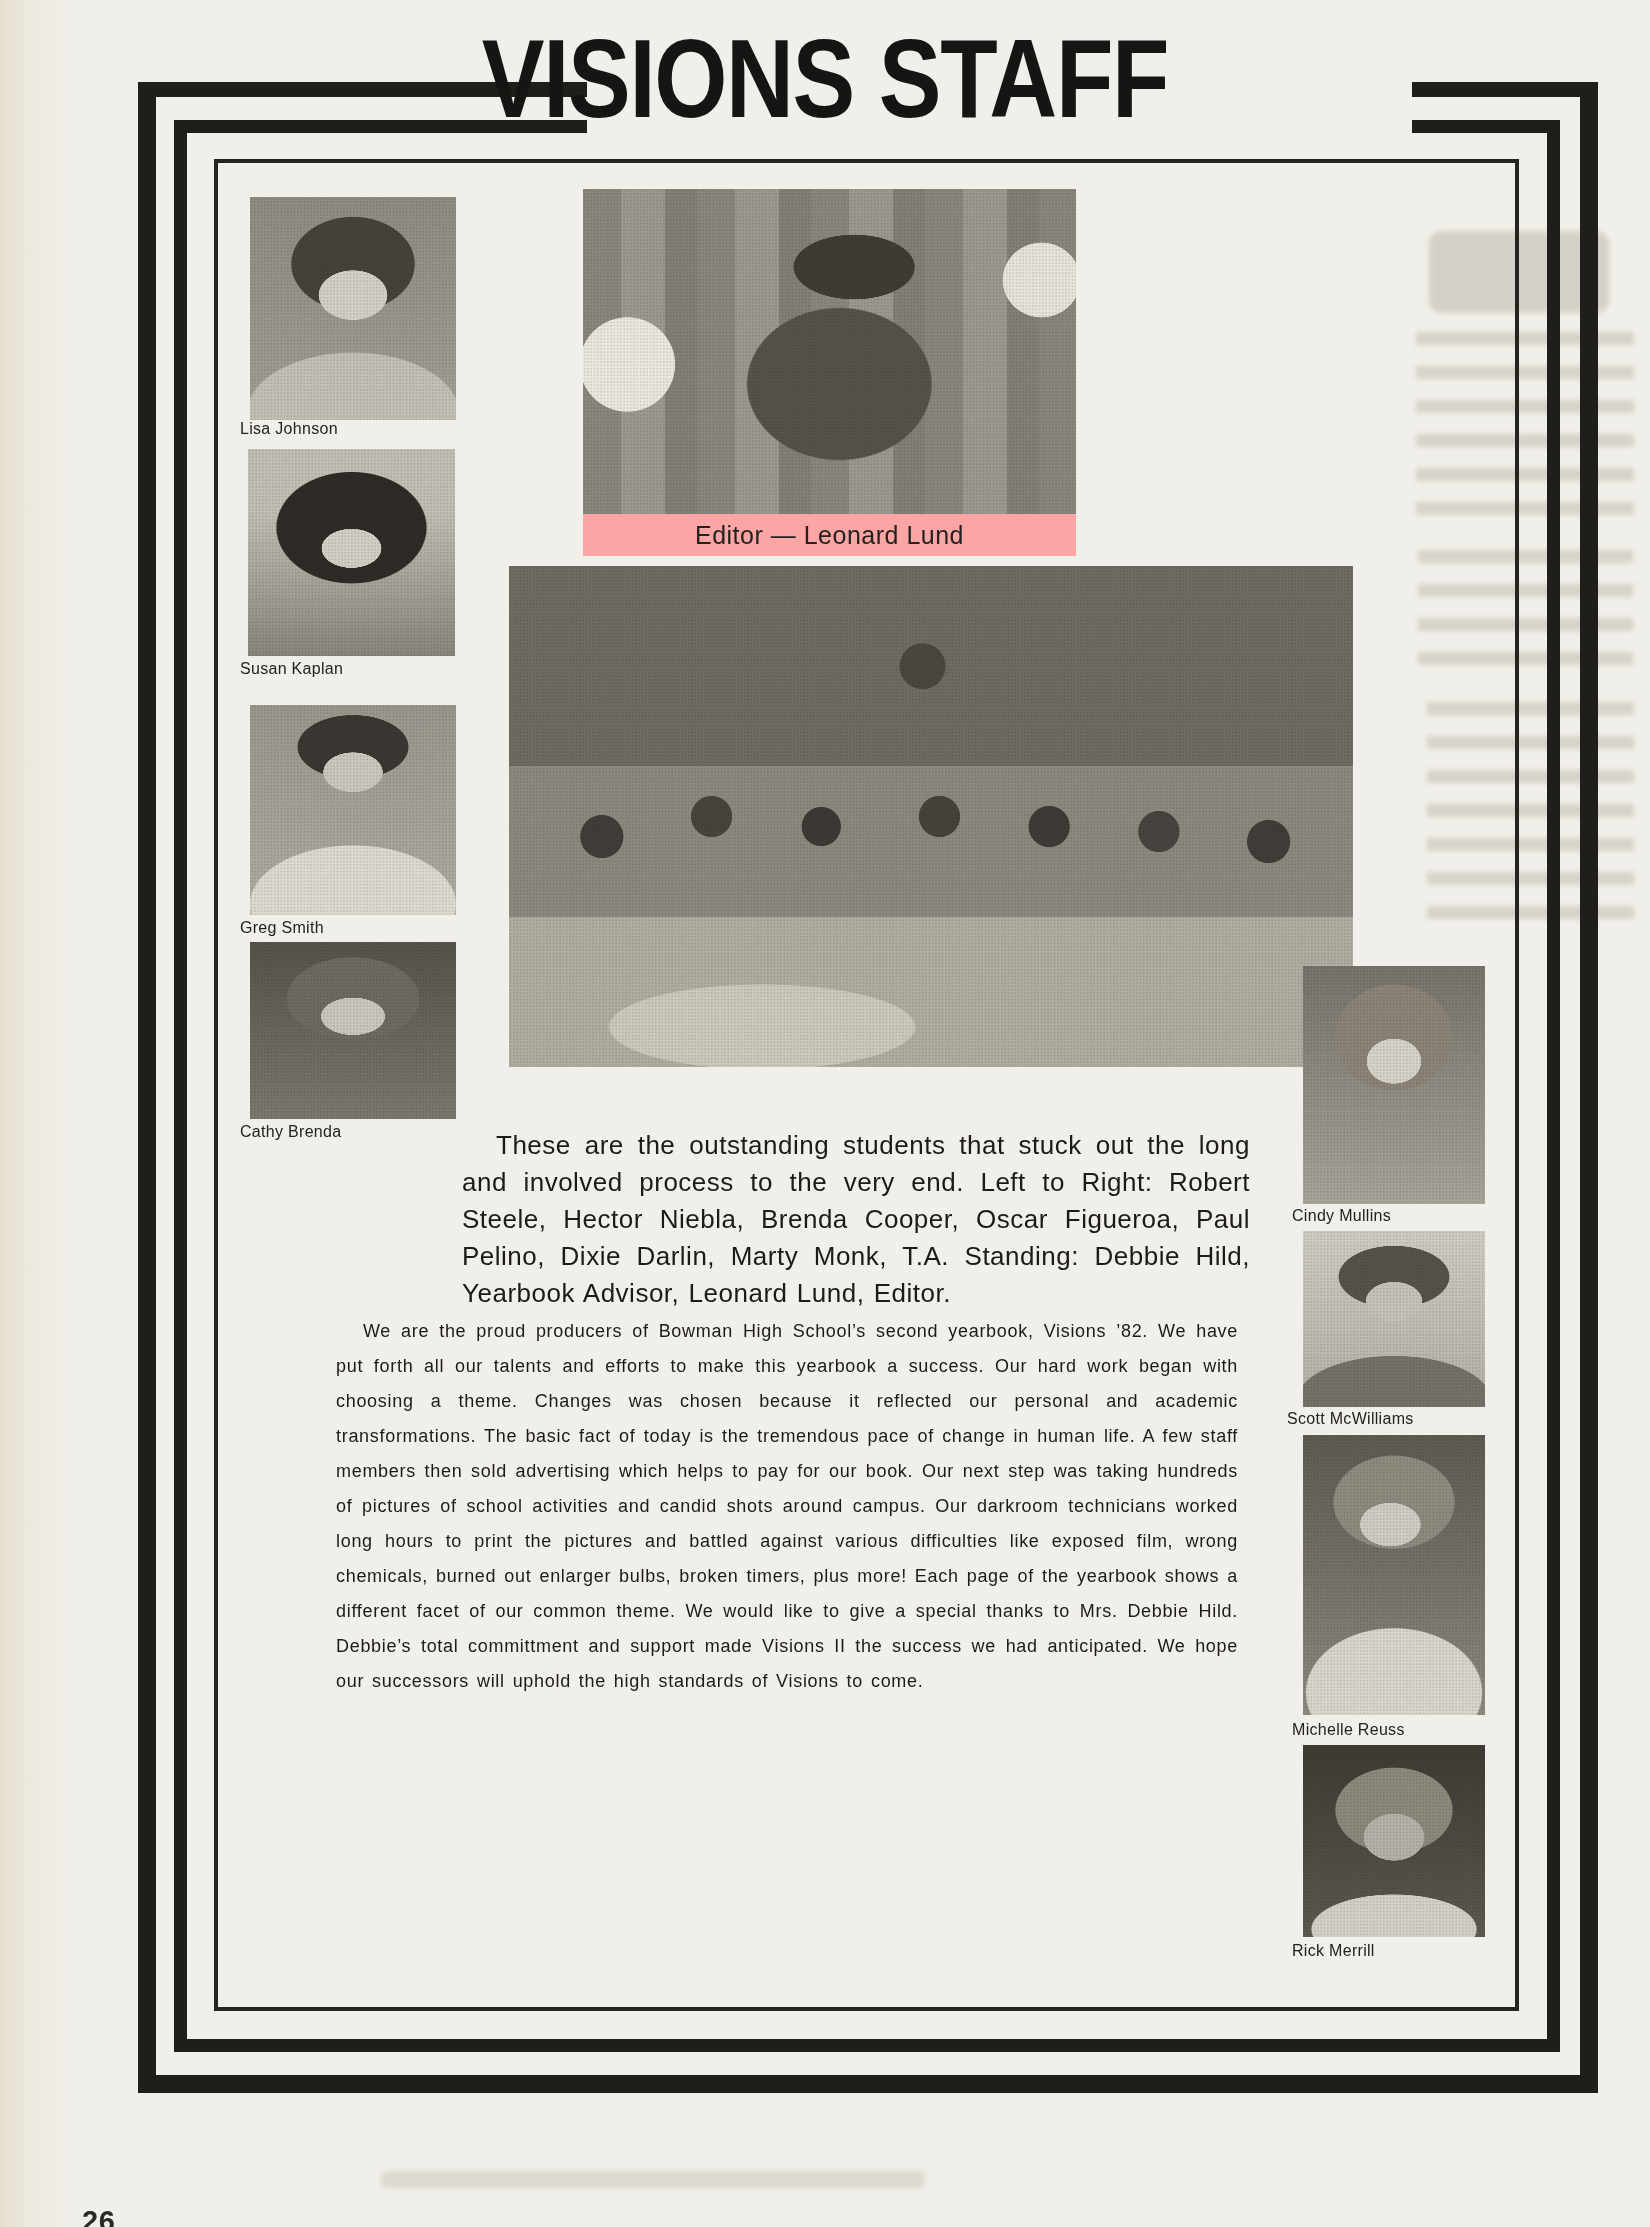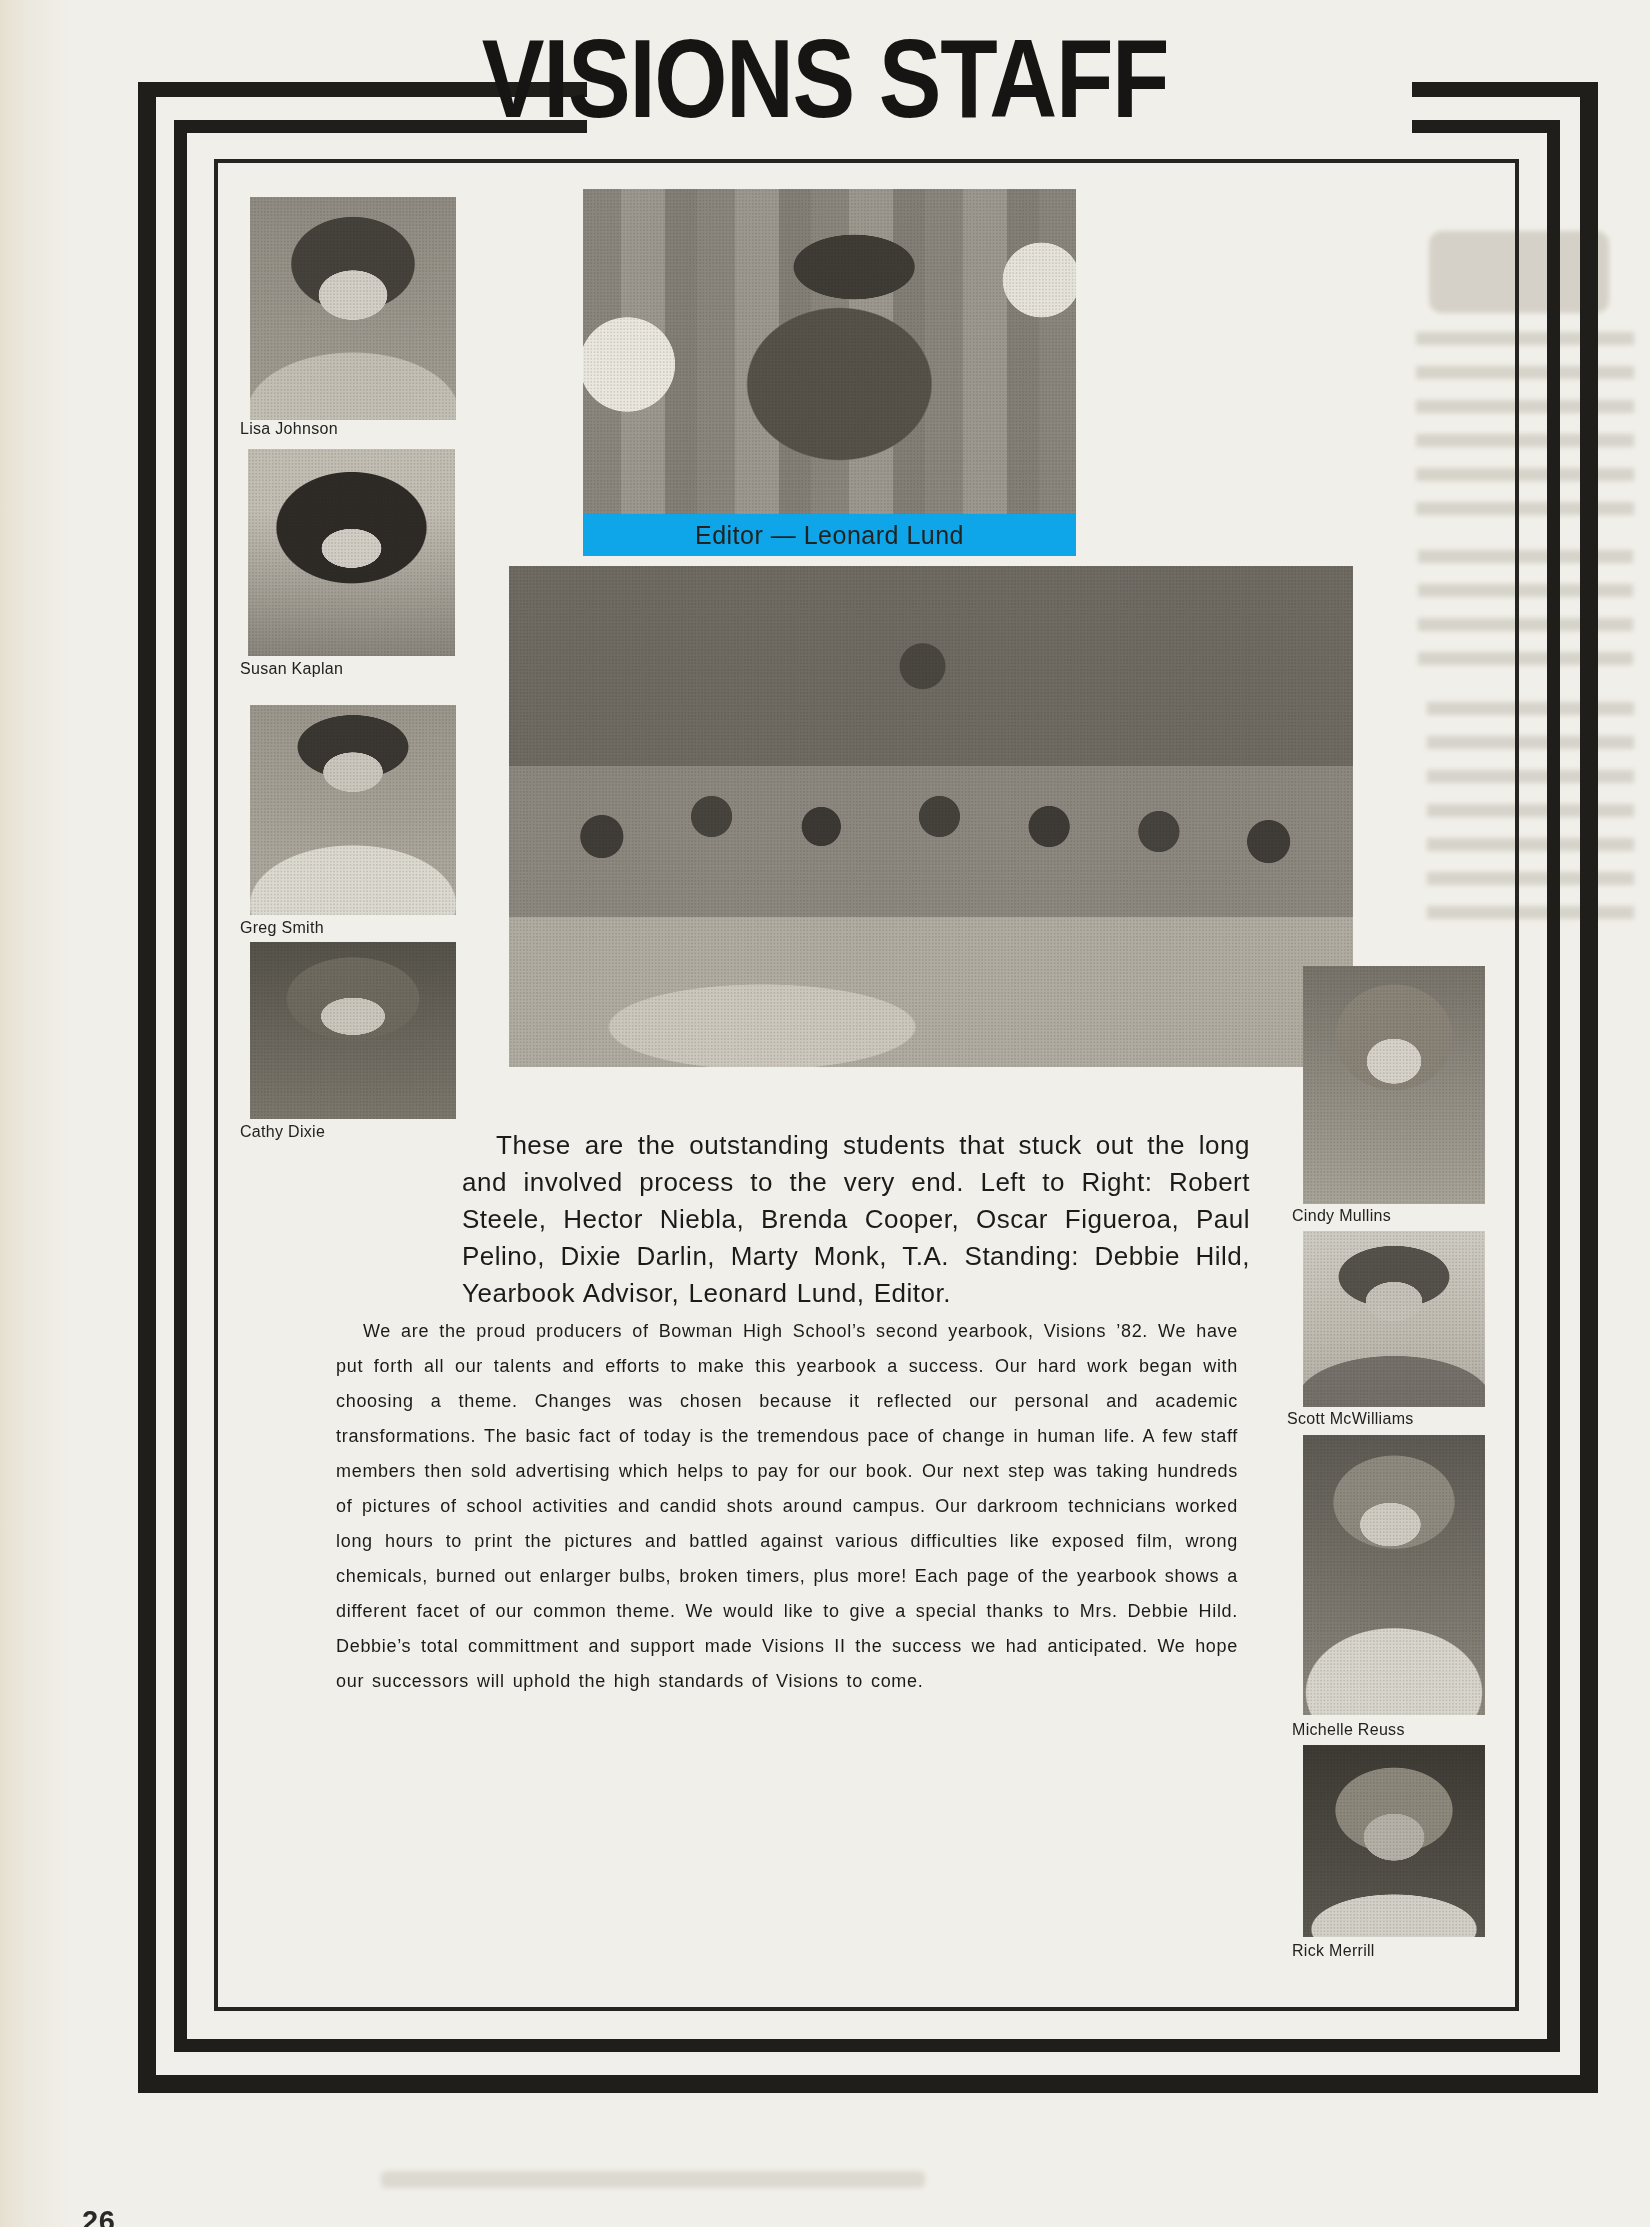--- a/index.html
+++ b/index.html
@@ -73,21 +73,21 @@
     radial-gradient(circle 22px at 90% 55%,#403d38 0 96%,transparent 100%),
     radial-gradient(circle 23.4px at 49% 20%,#4a4741 0 96%,transparent 100%),
     radial-gradient(ellipse 30% 14% at 30% 92%,#cdc8bd 0 60%,transparent 61%),
     linear-gradient(180deg,#6f6b63 0 40%,#8d887f 40% 70%,#b1aca1 70% 100%);}
   
   .pcap{
     position:absolute;text-align:left;
     font-size:16px;line-height:1.1;color:#242220;letter-spacing:0.3px;
   }
   .editor-capstrip{
-    position:absolute;background:#0ea5e9;text-align:center;
+    position:absolute;background:#fca5a5;text-align:center;
     font-size:25px;color:#242220;letter-spacing:0.5px;
     display:flex;align-items:center;justify-content:center;
   }
   .para{
     position:absolute;text-align:justify;color:#1d1b19;
   }
   .group-caption{
     left:462px;top:1101px;width:788px;
     font-size:26px;line-height:37px;letter-spacing:0.5px;word-spacing:1.6px;
     text-indent:34px;
@@ -139,21 +139,21 @@
   <div class="pcap" style="left:240px;top:660px;width:228px">Susan Kaplan</div>
 
   <div class="photo" style="left:250px;top:705px;width:206px;height:210px">
       <div class="ph ph-c"></div>
     </div>
   <div class="pcap" style="left:240px;top:919px;width:228px">Greg Smith</div>
 
   <div class="photo" style="left:250px;top:942px;width:206px;height:177px">
       <div class="ph ph-d"></div>
     </div>
-  <div class="pcap" style="left:240px;top:1123px;width:228px">Cathy Dixie</div>
+  <div class="pcap" style="left:240px;top:1123px;width:228px">Cathy Brenda</div>
 
   <div class="photo" style="left:583px;top:189px;width:493px;height:325px">
       <div class="ph ph-editor"></div>
     </div>
   <div class="editor-capstrip" style="left:583px;top:514px;width:493px;height:42px">Editor —  Leonard Lund</div>
 
   <div class="photo" style="left:509px;top:566px;width:844px;height:501px">
       <div class="ph ph-group"></div>
     </div>
 

